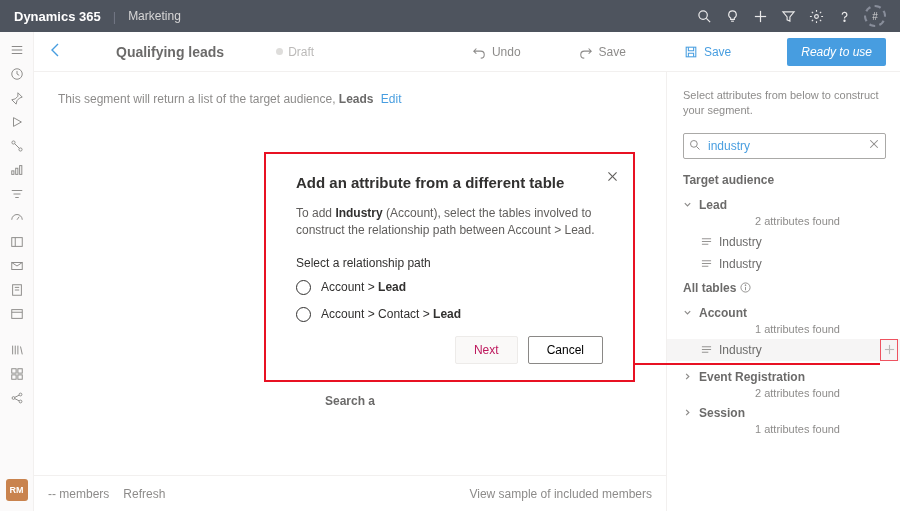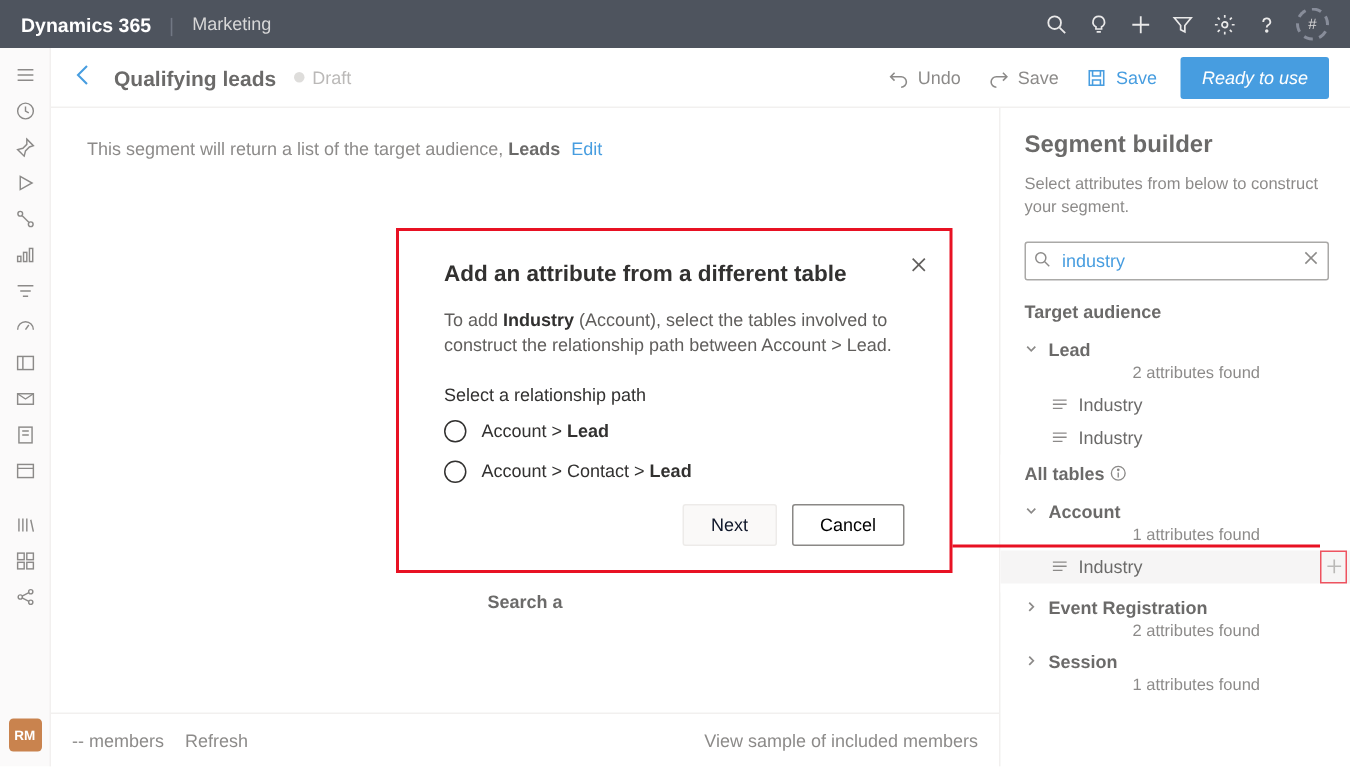--- a/index.html
+++ b/index.html
@@ -15,21 +15,21 @@
   .topicon svg { width: 15px; height: 15px; }
   .persona { width: 22px; height: 22px; border: 2px dashed #5a6273; border-radius: 50%; display: flex; align-items: center; justify-content: center; font-size: 10px; color: #c8c8c8; margin-left: 6px; }
   
   
   .leftrail { position: absolute; left: 0; top: 32px; bottom: 0; width: 34px; background: #faf9f8; border-right: 1px solid #edebe9; display: flex; flex-direction: column; align-items: center; padding-top: 6px; }
   .railicon { width: 34px; height: 24px; display: flex; align-items: center; justify-content: center; color: #605e5c; cursor: pointer; }
   .railicon svg { width: 14px; height: 14px; }
   .railavatar { width: 22px; height: 22px; background: #b4540a; color: #fff; font-size: 9px; font-weight: 600; border-radius: 3px; display: flex; align-items: center; justify-content: center; margin-top: auto; margin-bottom: 10px; }
   
   
-  .cmdbar { position: absolute; left: 34px; right: 0; top: 32px; height: 40px; display: flex; align-items: center; padding: 0 14px; border-bottom: 1px solid #edebe9; }
+  .cmdbar { position: absolute; left: 34px; right: 0; top: 32px; height: 40px; display: flex; align-items: center; padding: 0 14px; border-bottom: 1px solid #edebe9; gap: 40px; }
   .backbtn { color: #0078d4; margin-right: 12px; cursor: pointer; }
   .backbtn svg { width: 16px; height: 16px; }
   .pagetitle { font-weight: 700; font-size: 14px; }
   .draft { color: #a19f9d; font-size: 12px; margin-left: 12px; display: flex; align-items: center; gap: 5px; }
   .draft-dot { width: 7px; height: 7px; border-radius: 50%; background: #d2d0ce; display: inline-block; }
   .cmdbar .spacer { flex: 1; }
   .cmdbtn { display: flex; align-items: center; gap: 6px; margin-left: 18px; color: #605e5c; font-size: 12px; cursor: pointer; }
   .cmdbtn svg { width: 14px; height: 14px; }
   .cmdbtn.save { color: #0078d4; }
   .primary-btn { background: #0078d4; color: #fff; padding: 7px 14px; margin-left: 16px; font-size: 12px; cursor: pointer; border: none; border-radius: 2px; font-style: italic; }
@@ -76,21 +76,21 @@
   .modal h3 { font-size: 15px; font-weight: 600; margin-bottom: 14px; }
   .modal .close { position: absolute; right: 14px; top: 16px; cursor: pointer; color: #605e5c; }
   .modal .close svg { width: 13px; height: 13px; }
   .modal p { font-size: 12px; color: #605e5c; line-height: 1.45; margin-bottom: 16px; }
   .modal p b { color: #323130; font-weight: 600; }
   .modal .label { font-size: 12px; font-weight: 400; margin-bottom: 10px; }
   .radio-row { display: flex; align-items: center; gap: 10px; font-size: 12px; margin-bottom: 12px; cursor: pointer; }
   .radio { width: 15px; height: 15px; border: 1px solid #323130; border-radius: 50%; }
   .modal-footer { display: flex; justify-content: flex-end; gap: 10px; margin-top: 14px; }
   .btn { padding: 6px 18px; font-size: 12px; border: 1px solid #8a8886; background: #fff; cursor: pointer; border-radius: 2px; }
-  .btn.disabled { color: #0f172a; border-color: #edebe9; background: #faf9f8; cursor: default; }
+  .btn.disabled { color: #be185d; border-color: #edebe9; background: #faf9f8; cursor: default; }
   
   .redline { position: absolute; height: 1.5px; background: #e81123; }
 </style>
 </head>
 <body>
 
 <div class="topbar">
   <span class="appname">Dynamics 365</span>
   <span class="divv">|</span>
   <span class="areaname">Marketing</span>
@@ -277,21 +277,20 @@
   </div>
   <div class="searchcenter">Search a</div>
   <div class="statusbar">
     <span>-- members</span>
     <span class="refresh">Refresh</span>
     <span class="right">View sample of included members</span>
   </div>
 </div>
 
 <div class="rpanel">
-  <h2>Segment builder</h2>
   <div class="hint">Select attributes from below to construct your segment.</div>
   <div class="searchbox">
     <span class="sicon"><svg viewBox="0 0 16 16" fill="none" stroke="currentColor" stroke-width="1.3">
           <circle cx="6.5" cy="6.5" r="4.5"></circle>
           <line x1="10" y1="10" x2="14" y2="14"></line>
         </svg></span>
     <input type="text" value="industry" style="">
     <span class="xicon"><svg width="12" height="12" viewBox="0 0 16 16" stroke="currentColor" stroke-width="1.4">
           <line x1="3" y1="3" x2="13" y2="13"></line>
           <line x1="13" y1="3" x2="3" y2="13"></line>

